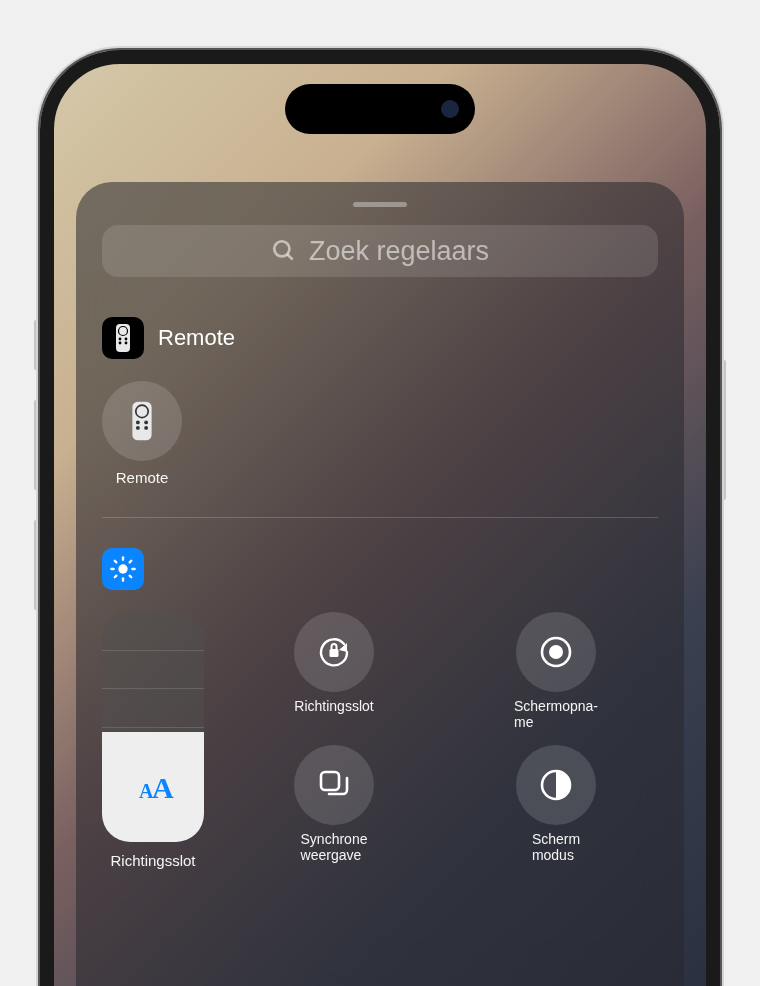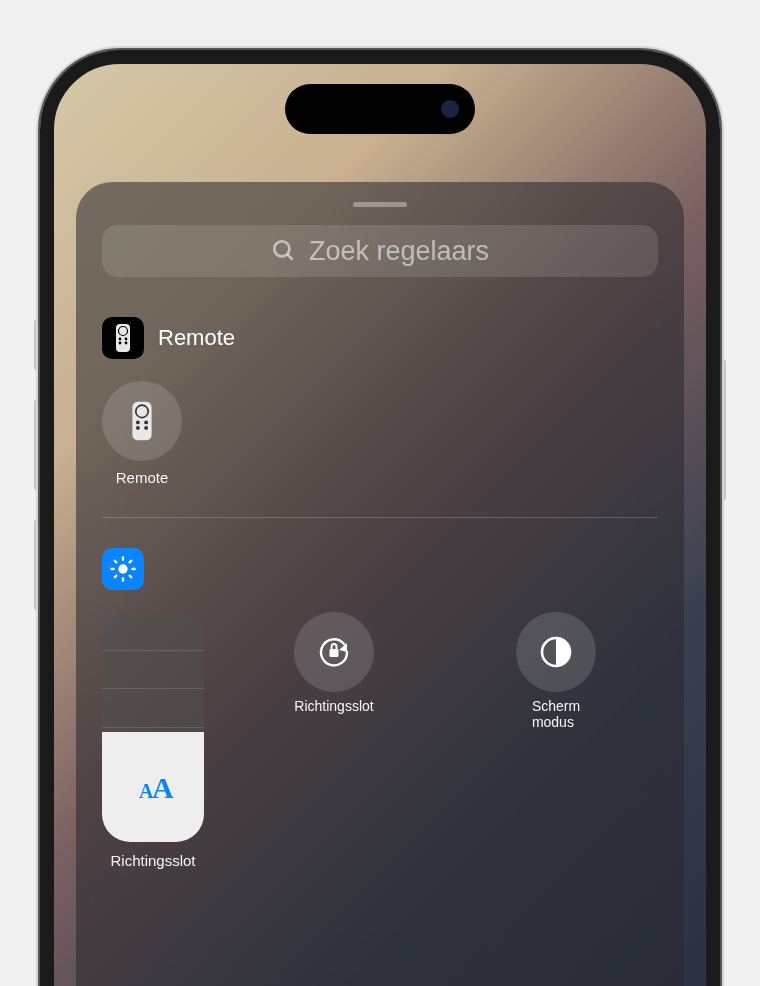--- a/index.html
+++ b/index.html
@@ -328,21 +328,41 @@
             <svg width="40" height="40" viewBox="0 0 40 40" fill="none" stroke="#fff" stroke-width="2.4">
               <path d="M 30 12 A 13 13 0 1 0 33 20" stroke-linecap="round"></path>
               <polyline points="33,11 33,20 25,18" fill="#fff" stroke="none"></polyline>
               <rect x="15.5" y="17" width="9" height="8" rx="1.5" fill="#fff" stroke="none"></rect>
               <path d="M 17.5 17 v -2.5 a 2.5 2.5 0 0 1 5 0 V 17" stroke-width="2" stroke-linecap="round"></path>
             </svg>
           </div>
           <div class="grid-label">Richtingsslot</div>
         </div>
 
-
+        <div class="grid-item">
+          <div class="grid-circle">
+            <svg width="40" height="40" viewBox="0 0 40 40" fill="none">
+              <circle cx="20" cy="20" r="14" stroke="#fff" stroke-width="2.6"></circle>
+              <circle cx="20" cy="20" r="7" fill="#fff"></circle>
+            </svg>
+          </div>
+          <div class="grid-label" style="white-space:pre-line">Schermopna-
+me</div>
+        </div>
+
+        <div class="grid-item">
+          <div class="grid-circle">
+            <svg width="38" height="38" viewBox="0 0 38 38" fill="none" stroke="#fff" stroke-width="2.6">
+              <rect x="6" y="6" width="18" height="18" rx="4"></rect>
+              <path d="M 14 28 h 14 a 4 4 0 0 0 4 -4 V 12" stroke-linecap="round"></path>
+            </svg>
+          </div>
+          <div class="grid-label" style="white-space:pre-line">Synchrone
+weergave</div>
+        </div>
 
         <div class="grid-item">
           <div class="grid-circle">
             <svg width="36" height="36" viewBox="0 0 36 36" fill="none">
               <circle cx="18" cy="18" r="14" stroke="#fff" stroke-width="2.6"></circle>
               <path d="M 18 4 A 14 14 0 0 1 18 32 Z" fill="#fff"></path>
             </svg>
           </div>
           <div class="grid-label" style="white-space:pre-line">Scherm
 modus</div>

